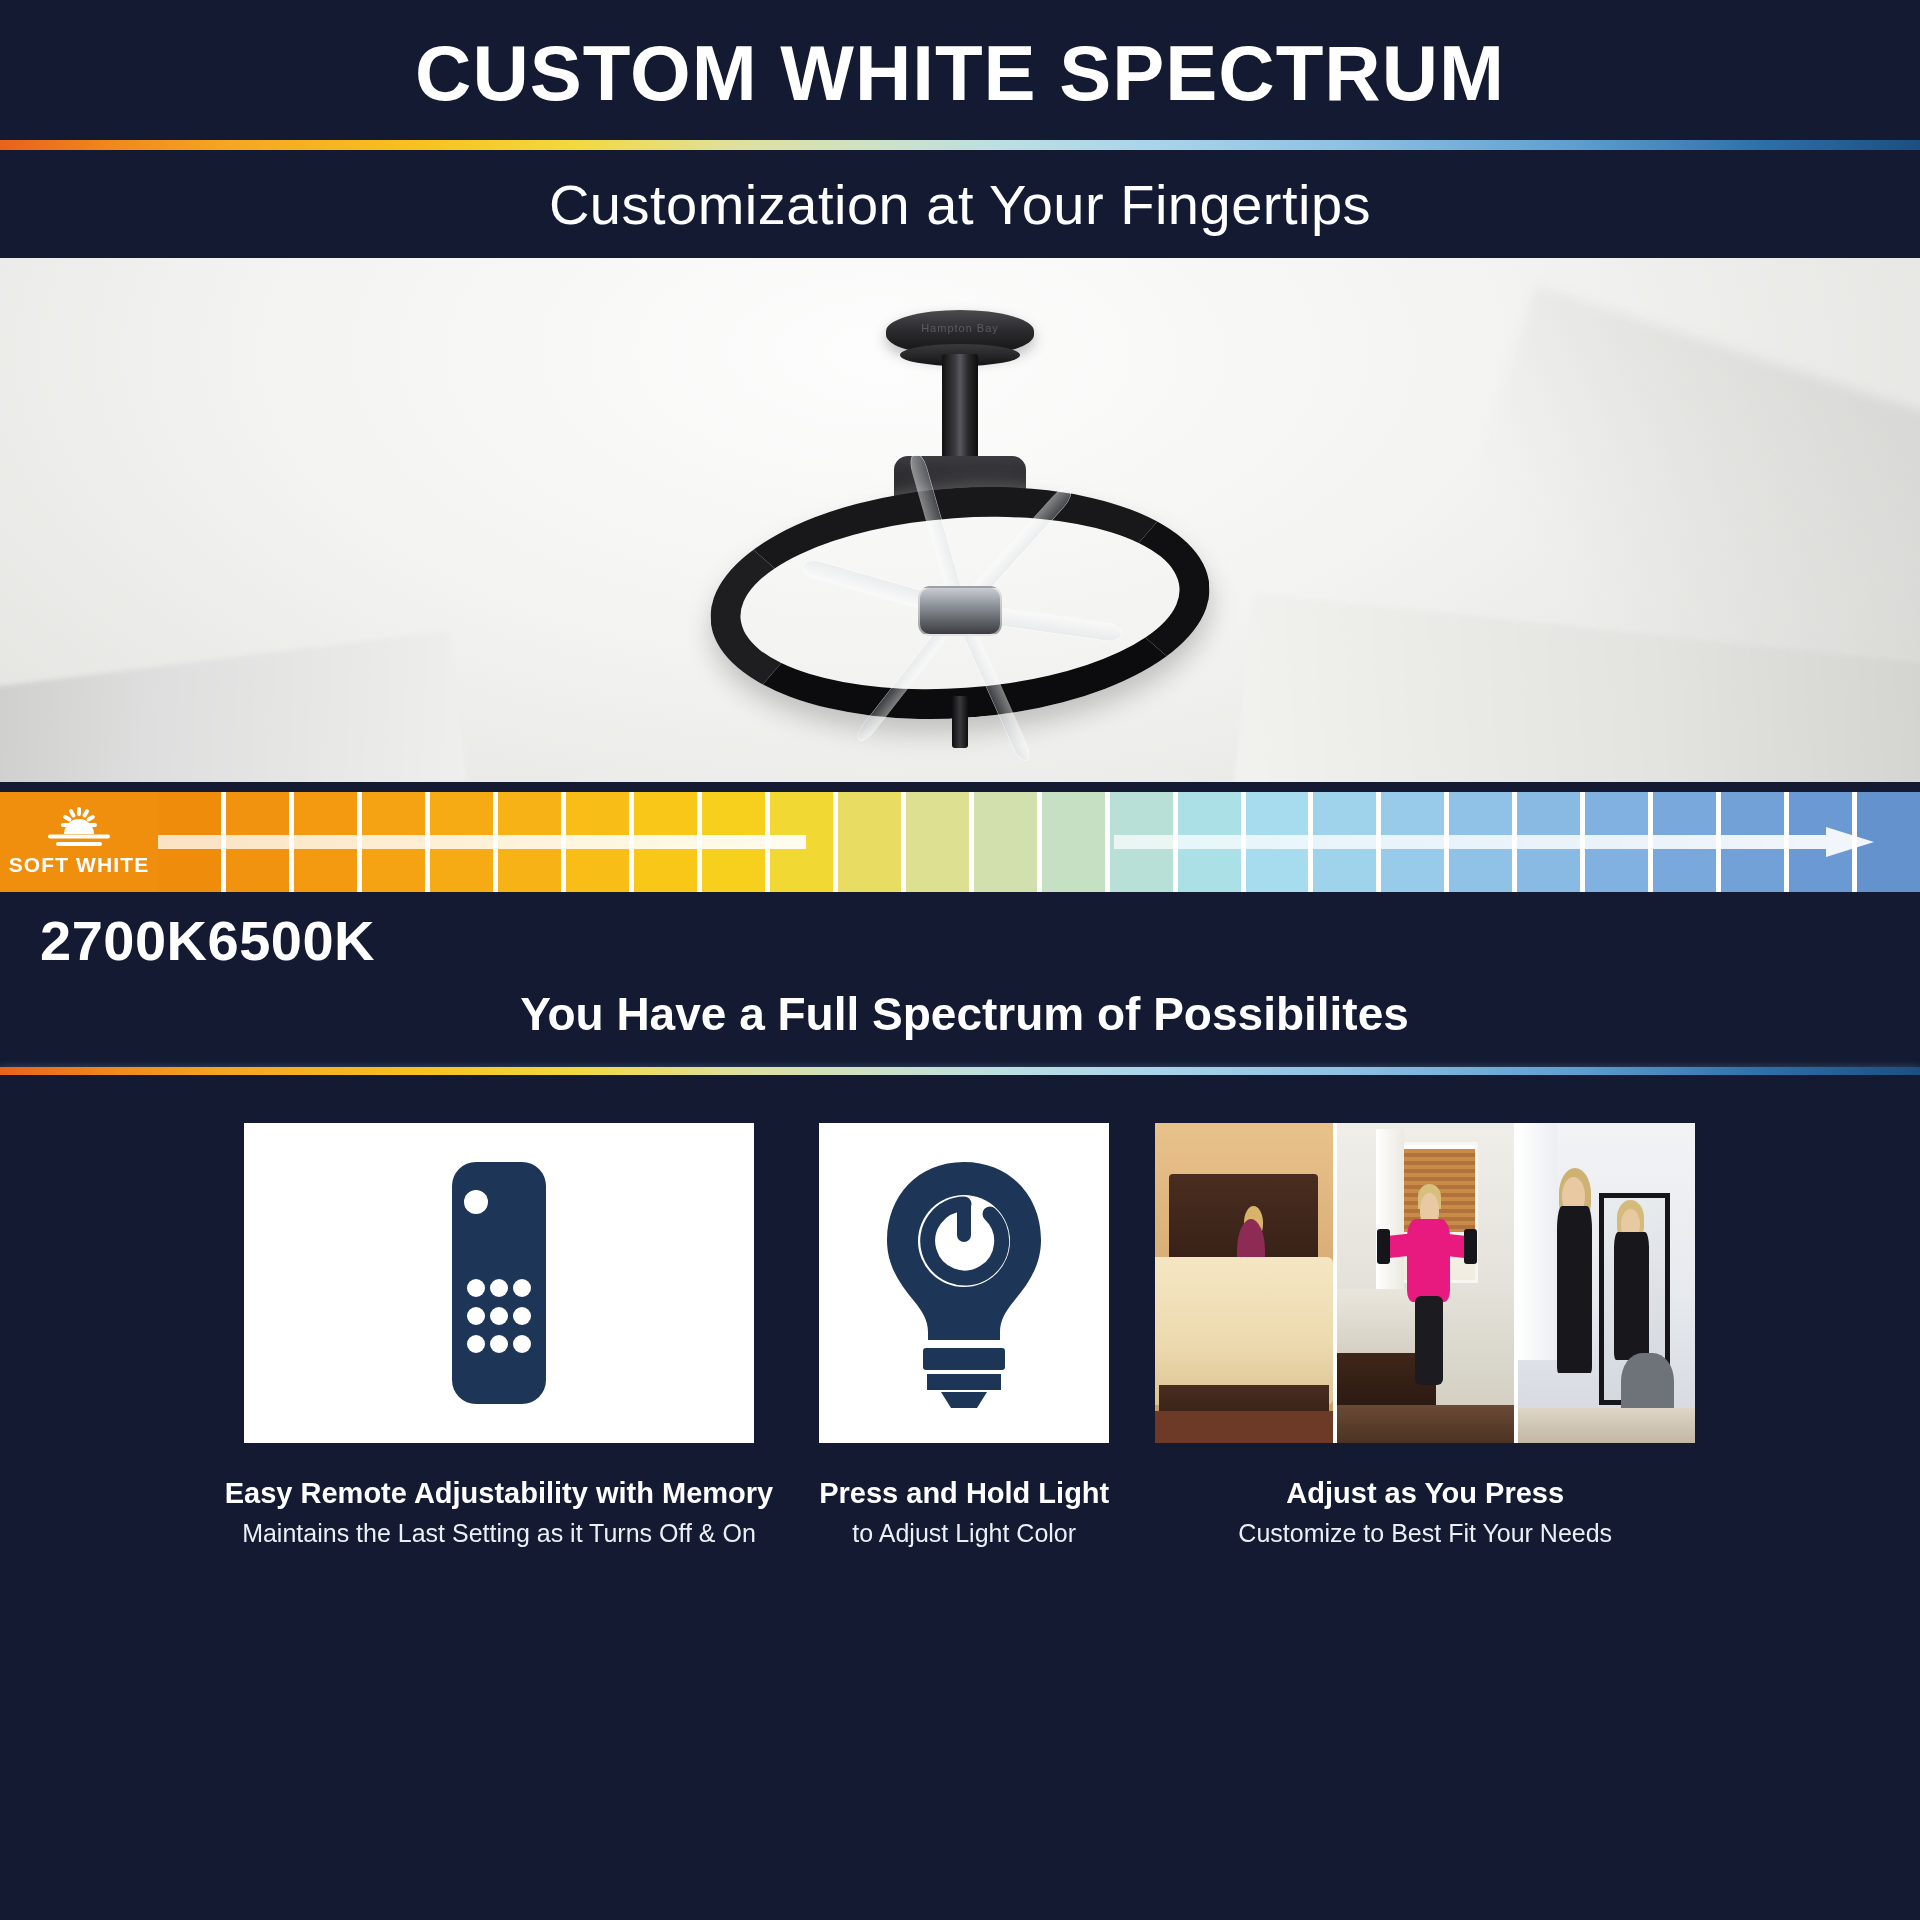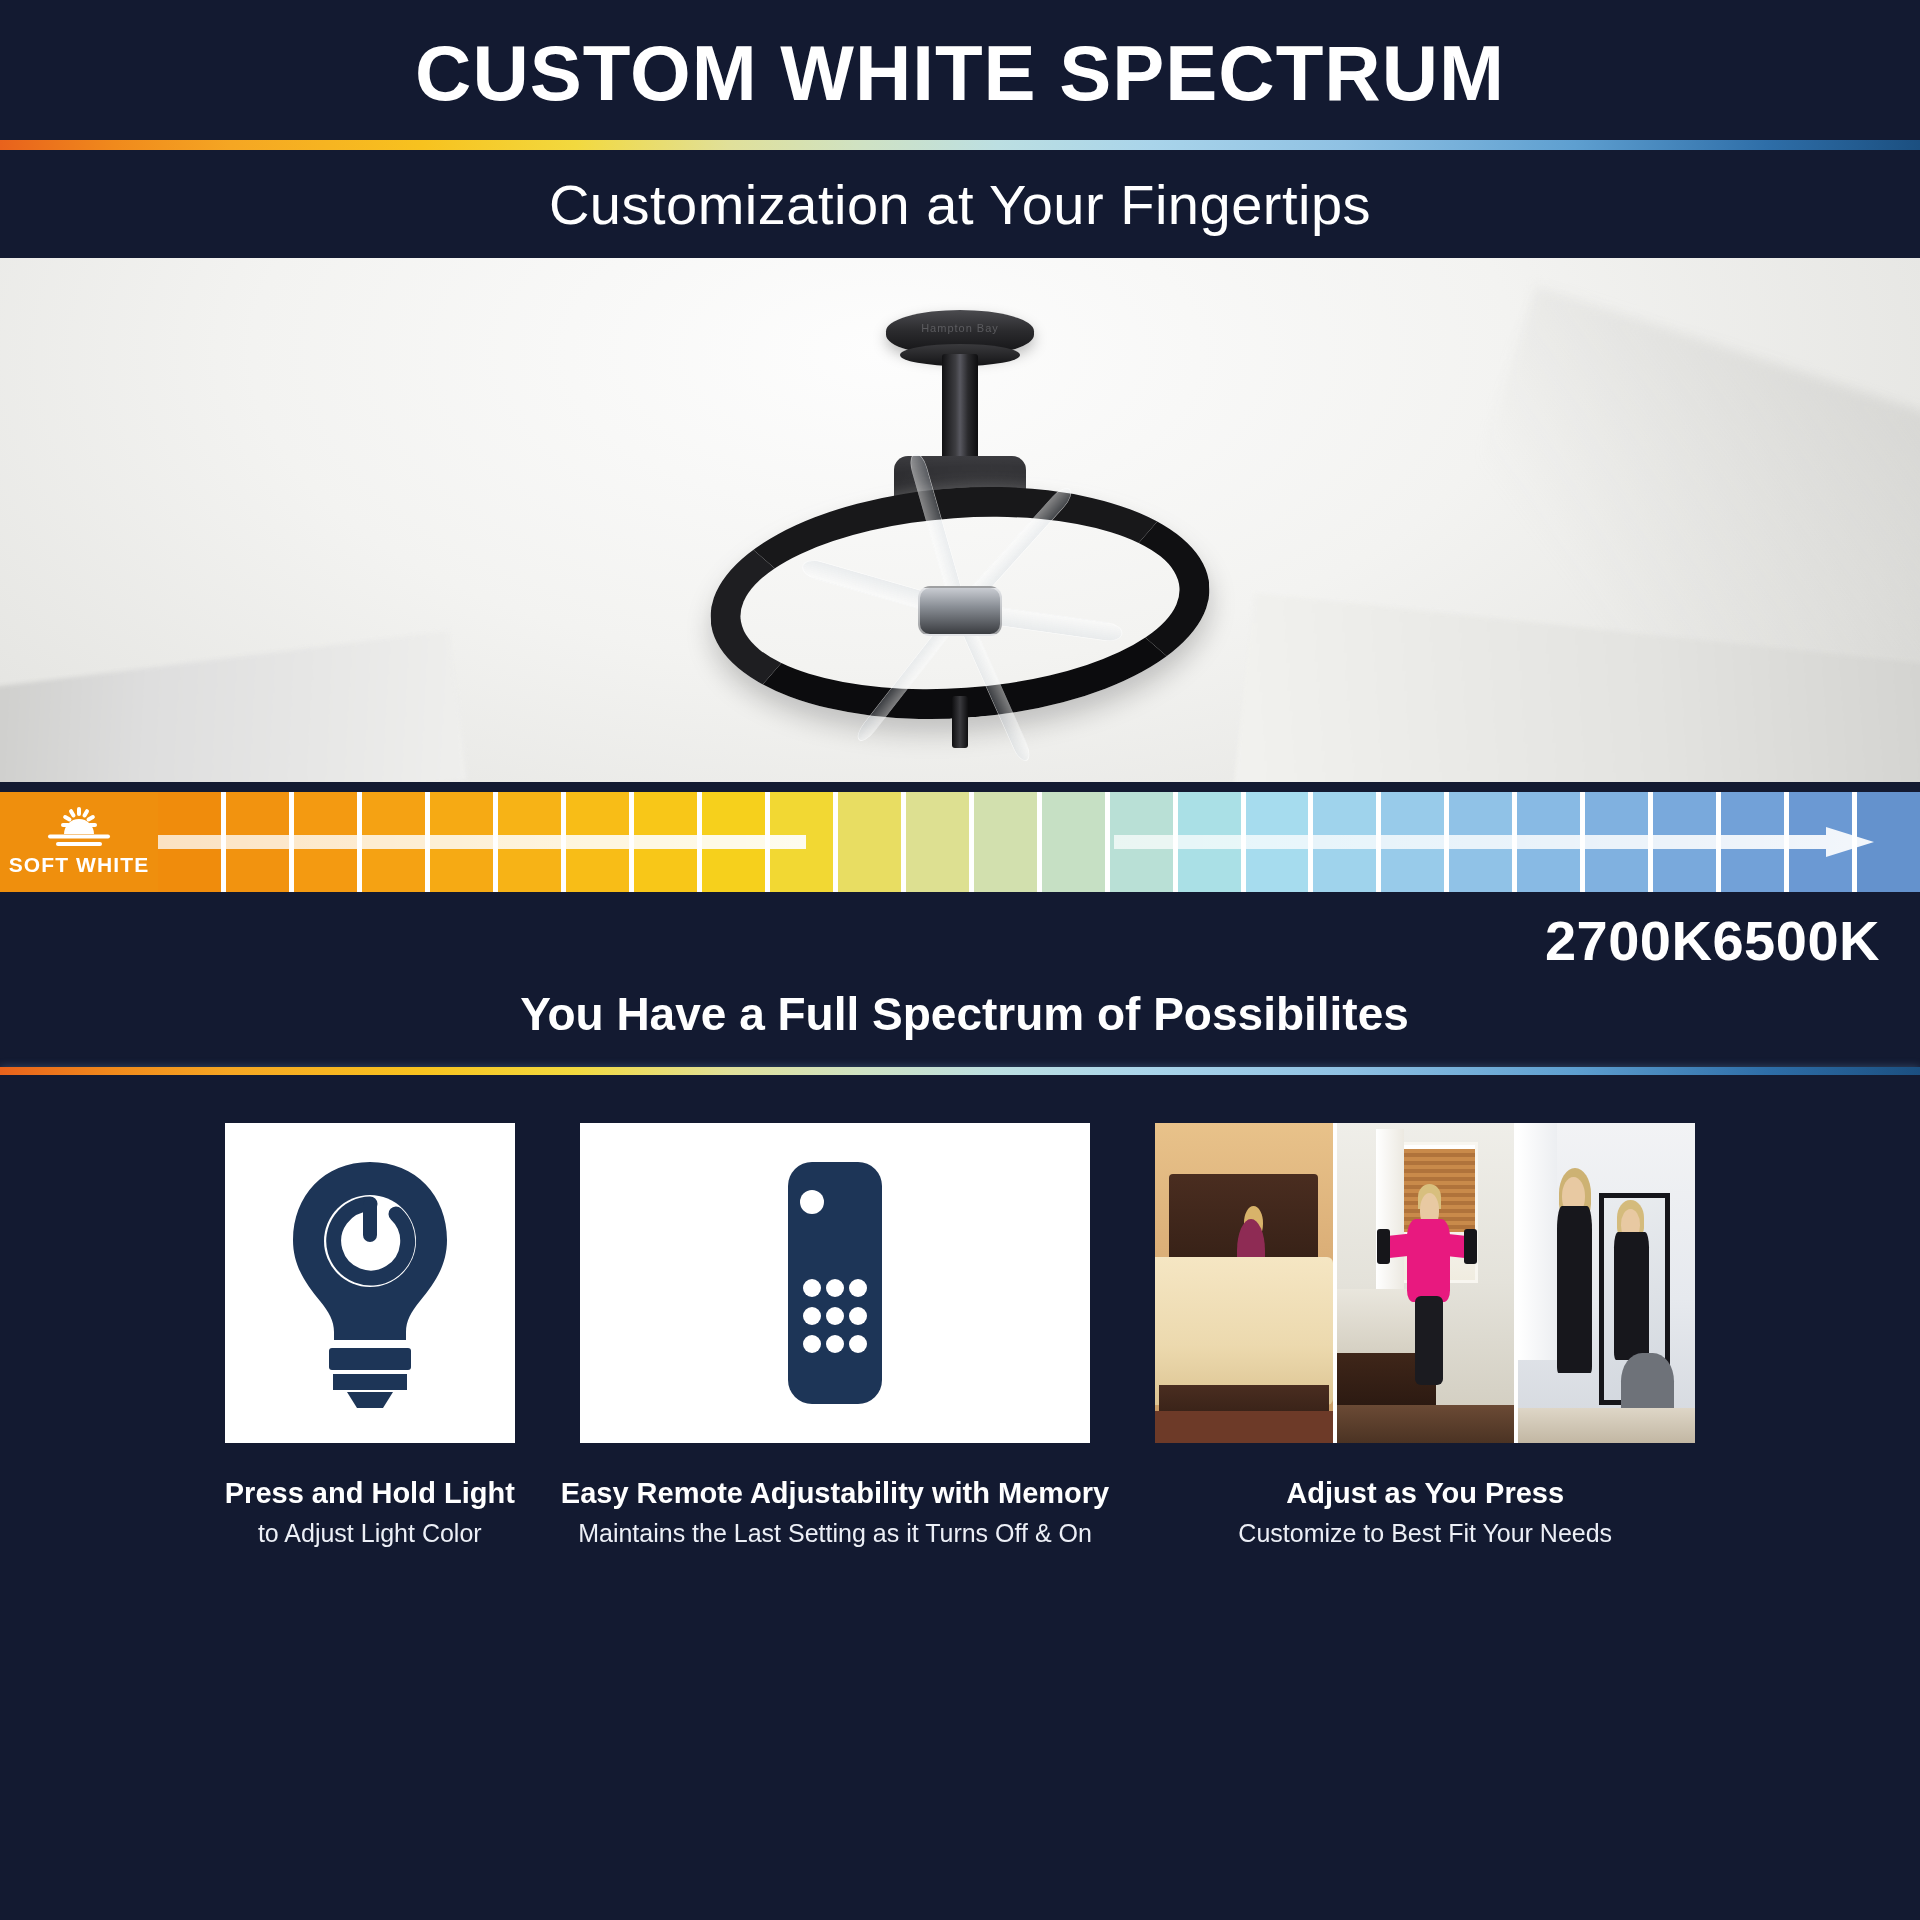--- a/index.html
+++ b/index.html
@@ -189,21 +189,21 @@
   .arrow-left, .arrow-right {
     position:absolute; top:0; height:30px;
     display:flex; align-items:center;
   }
   .arrow-left { left:46px; }
   .arrow-right { right:46px; }
 
   
   .kelvin-row {
     background:#131a31;
-    display:flex; justify-content:flex-end; align-items:center;
+    display:flex; justify-content:flex-start; align-items:center;
     padding:16px 40px 4px 40px;
   }
   .kelvin {
     color:#ffffff; font-size:56px; font-weight:bold; letter-spacing:.5px;
   }
   .tagline-row {
     background:#131a31;
     text-align:center;
     padding:10px 0 26px 0;
   }
@@ -443,57 +443,57 @@
   <div class="tagline-row">
     <div class="tagline">You Have a Full Spectrum of Possibilites</div>
   </div>
 </div>
 
 <div class="accent-rule thin"></div>
 
 <div class="features">
 
   <div class="feature">
-    <div class="feature-card card-sq">
-      <span>
-        <svg class="icon-bulb" width="190" height="255" viewBox="0 0 190 255">
-          <path d="M95 6 C49 6 18 40 18 84 c0 27 14 45 27 61 c9 11 14 20 14 31 v8 h72 v-8 c0-11 5-20 14-31 c13-16 27-34 27-61 C172 40 141 6 95 6 Z" fill="#1d3557"></path>
-          <circle cx="95" cy="85" r="46" fill="#ffffff"></circle>
-          <path d="M95 48 a37 37 0 1 0 26 10" fill="none" stroke="#1d3557" stroke-width="15" stroke-linecap="round"></path>
-          <rect x="88" y="42" width="14" height="44" rx="7" fill="#1d3557"></rect>
-          <rect x="54" y="192" width="82" height="22" rx="3" fill="#1d3557"></rect>
-          <rect x="58" y="218" width="74" height="16" fill="#1d3557"></rect>
-          <path d="M72 236 h46 l-10 16 h-26 Z" fill="#1d3557"></path>
-        </svg>
-      </span>
-    </div>
-    <div class="feature-title">Press and Hold Light</div>
-    <div class="feature-sub">to Adjust Light Color</div>
-  </div>
-
-  <div class="feature">
     <div class="feature-card card-wide">
       <span>
         <svg class="icon-remote" width="150" height="250" viewBox="0 0 150 250">
           <rect x="28" y="4" width="94" height="242" rx="24" fill="#1d3557"></rect>
           <circle cx="52" cy="44" r="12" fill="#ffffff"></circle>
           <circle cx="52" cy="130" r="9" fill="#ffffff"></circle>
           <circle cx="75" cy="130" r="9" fill="#ffffff"></circle>
           <circle cx="98" cy="130" r="9" fill="#ffffff"></circle>
           <circle cx="52" cy="158" r="9" fill="#ffffff"></circle>
           <circle cx="75" cy="158" r="9" fill="#ffffff"></circle>
           <circle cx="98" cy="158" r="9" fill="#ffffff"></circle>
           <circle cx="52" cy="186" r="9" fill="#ffffff"></circle>
           <circle cx="75" cy="186" r="9" fill="#ffffff"></circle>
           <circle cx="98" cy="186" r="9" fill="#ffffff"></circle>
         </svg>
       </span>
     </div>
     <div class="feature-title">Easy Remote Adjustability with Memory</div>
     <div class="feature-sub">Maintains the Last Setting as it Turns Off &amp; On</div>
+  </div>
+
+  <div class="feature">
+    <div class="feature-card card-sq">
+      <span>
+        <svg class="icon-bulb" width="190" height="255" viewBox="0 0 190 255">
+          <path d="M95 6 C49 6 18 40 18 84 c0 27 14 45 27 61 c9 11 14 20 14 31 v8 h72 v-8 c0-11 5-20 14-31 c13-16 27-34 27-61 C172 40 141 6 95 6 Z" fill="#1d3557"></path>
+          <circle cx="95" cy="85" r="46" fill="#ffffff"></circle>
+          <path d="M95 48 a37 37 0 1 0 26 10" fill="none" stroke="#1d3557" stroke-width="15" stroke-linecap="round"></path>
+          <rect x="88" y="42" width="14" height="44" rx="7" fill="#1d3557"></rect>
+          <rect x="54" y="192" width="82" height="22" rx="3" fill="#1d3557"></rect>
+          <rect x="58" y="218" width="74" height="16" fill="#1d3557"></rect>
+          <path d="M72 236 h46 l-10 16 h-26 Z" fill="#1d3557"></path>
+        </svg>
+      </span>
+    </div>
+    <div class="feature-title">Press and Hold Light</div>
+    <div class="feature-sub">to Adjust Light Color</div>
   </div>
 
   <div class="feature">
     <div class="feature-card card-photo">
       <div class="collage">
         <div class="pane pane1">
           <div class="headboard"></div>
           <div class="hair-bed"></div>
           <div class="person-bed"></div>
           <div class="bed"></div>

